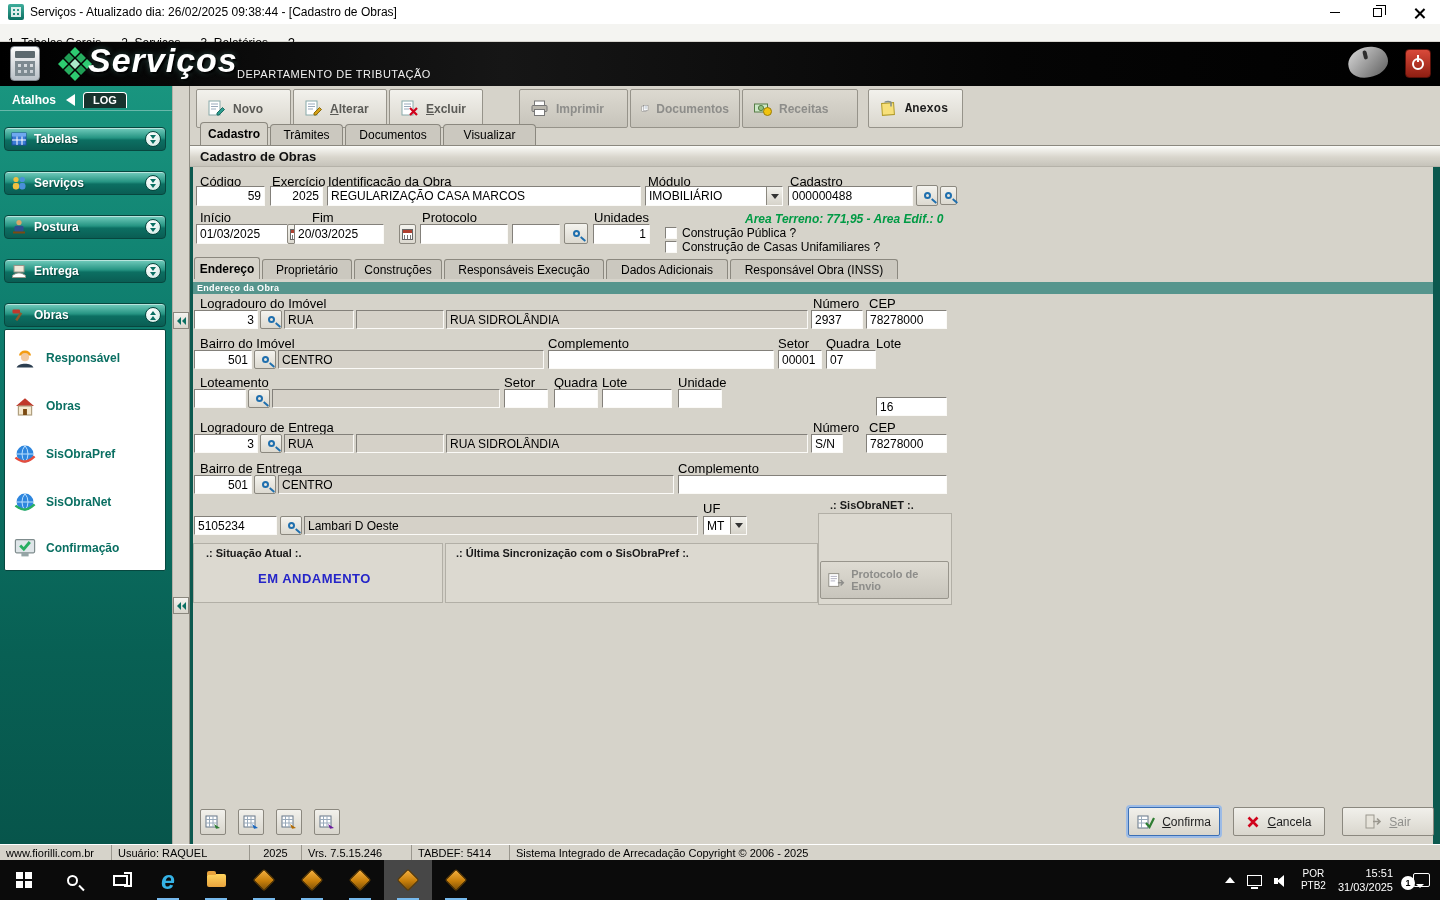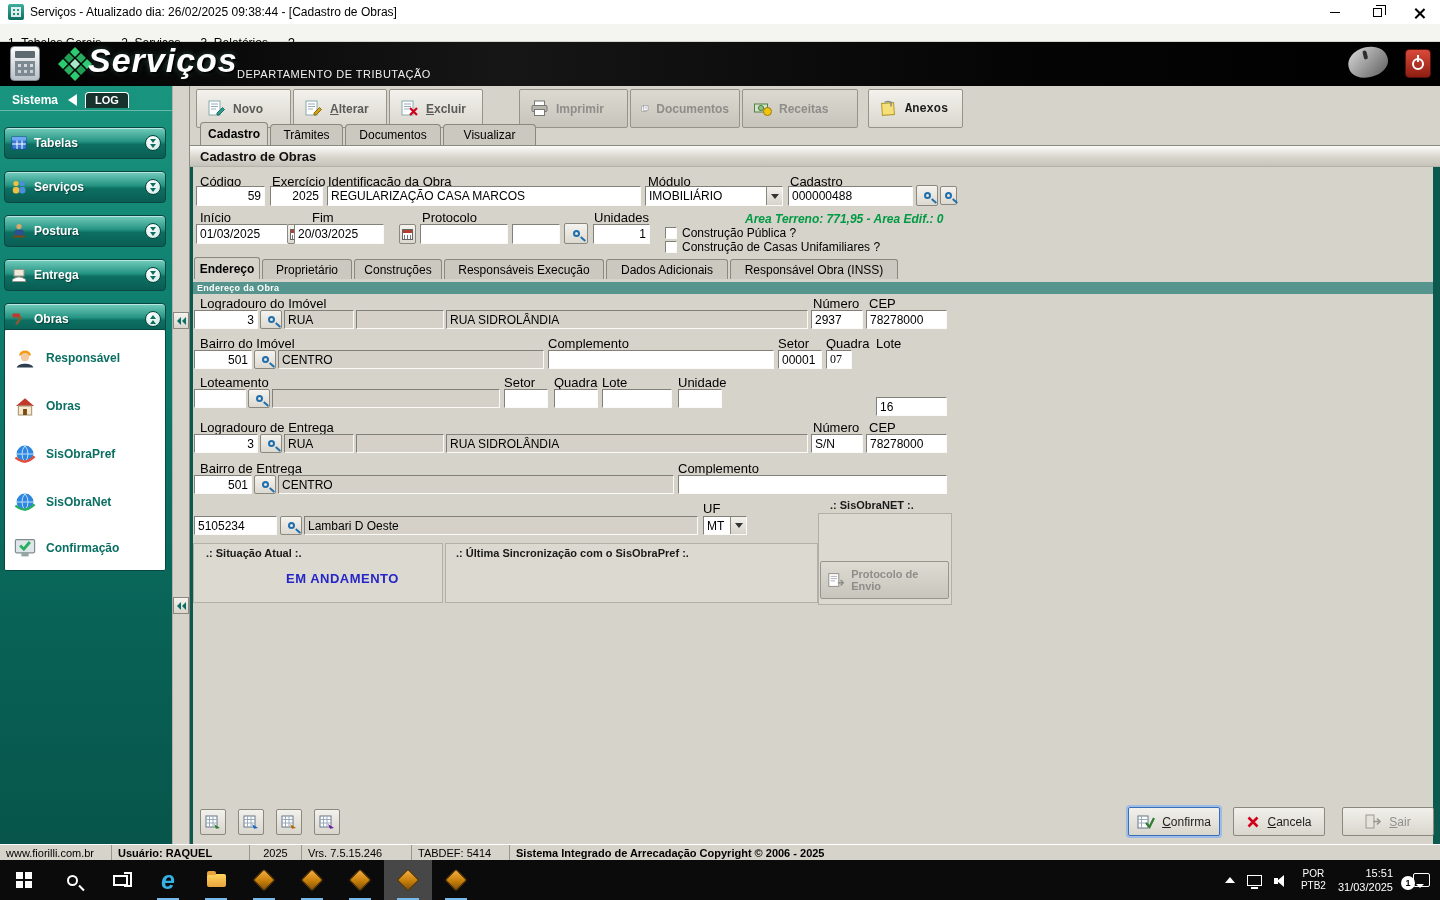--- a/index.html
+++ b/index.html
@@ -41,21 +41,21 @@
 
   
   .bodyrow{flex:1;display:flex;min-height:0;}
 
   
   .sidebar{width:172px;flex:0 0 auto;background:linear-gradient(180deg,#19957f 0%,#0d7a6b 35%,#086054 75%,#07554b 100%);position:relative;overflow:hidden;}
   .sb-head{position:absolute;left:0;top:3px;right:0;height:22px;display:flex;align-items:center;padding-left:12px;border-bottom:1px solid rgba(255,255,255,.35);}
   .sb-title{color:#fff;font-weight:bold;font-size:12px;}
   .sb-arrow{width:0;height:0;border-top:6px solid transparent;border-bottom:6px solid transparent;border-right:9px solid #fff;margin-left:10px;display:block;}
   .sb-log{margin-left:8px;background:#17322d;color:#fff;font-weight:bold;font-size:11px;padding:1px 9px 2px;border:1px solid #fff;border-bottom:none;border-radius:4px 4px 0 0;cursor:pointer;}
-  .sgroup{position:absolute;left:4px;width:162px;height:32px;border-radius:4px;border:1px solid #titulo;border:1px solid #07473f;
+  .sgroup{position:absolute;left:4px;width:162px;height:24px;border-radius:4px;border:1px solid #titulo;border:1px solid #07473f;
     background:linear-gradient(180deg,#74cdbe 0%,#259482 45%,#0c6f62 55%,#0a5d53 100%);display:flex;align-items:center;padding:0 4px 0 6px;cursor:pointer;box-shadow:inset 0 1px 0 rgba(255,255,255,.5);}
   .glabel{flex:1;color:#fff;font-weight:bold;font-size:12px;padding-left:7px;text-shadow:1px 1px 1px rgba(0,0,0,.4);}
   .chev{width:16px;height:16px;border-radius:50%;background:radial-gradient(circle at 35% 30%,#ffffff,#cfe8e2);border:1px solid #07473f;display:flex;flex-direction:column;align-items:center;justify-content:center;gap:1px;cursor:pointer;}
   .tri-dn{width:0;height:0;border-left:3.5px solid transparent;border-right:3.5px solid transparent;border-top:4px solid #0a6f62;display:block;}
   .tri-up{width:0;height:0;border-left:3.5px solid transparent;border-right:3.5px solid transparent;border-bottom:4px solid #0a6f62;display:block;}
   .sb-panel{position:absolute;left:4px;top:243px;width:162px;height:242px;background:#fff;border:1px solid #07473f;border-radius:2px;}
   .subitem{position:absolute;left:8px;right:4px;height:36px;display:flex;align-items:center;gap:9px;cursor:pointer;}
   .subitem .slabel{color:#0a6f62;font-weight:bold;font-size:12px;}
 
   
@@ -94,32 +94,32 @@
   .cb{position:absolute;width:12px;height:12px;background:#fff;border:1px solid;border-color:#83807a #fbfaf7 #fbfaf7 #83807a;cursor:pointer;}
   .cblbl{position:absolute;font-size:12px;color:#000;cursor:pointer;}
   .areainfo{position:absolute;font-size:12px;font-weight:bold;font-style:italic;color:#009a44;}
 
   .stab{position:absolute;top:173px;height:20px;display:flex;align-items:center;justify-content:center;font-size:12px;background:#cbc8bf;border:1px solid #8b887f;border-bottom:none;border-radius:3px 3px 0 0;cursor:pointer;}
   .stab.active{top:171px;height:22px;background:#d6d3ca;font-weight:bold;z-index:3;}
   .sechdr{position:absolute;left:3px;width:1240px;top:196px;height:12px;background:#56958d;color:#fff;font-size:9px;font-weight:bold;display:flex;align-items:center;padding-left:4px;letter-spacing:.3px;}
 
   .gbox{position:absolute;background:#dcd9d0;border:1px solid #b2afa6;}
   .gbox-lbl{position:absolute;font-size:11px;font-weight:bold;color:#1a1a1a;white-space:nowrap;}
-  .sitval{position:absolute;font-size:13px;font-weight:bold;color:#2525c8;letter-spacing:.5px;margin-left:28px;}
+  .sitval{position:absolute;font-size:13px;font-weight:bold;color:#2525c8;letter-spacing:.5px;}
   .protbtn{position:absolute;width:129px;height:38px;background:linear-gradient(#dedbd2,#c8c5bc);border:1px solid #98958c;border-radius:2px;display:flex;align-items:center;gap:6px;padding:0 6px;color:#8d8d8a;font-weight:bold;font-size:11px;line-height:1.1;cursor:pointer;}
 
   .mbtn{position:absolute;top:723px;width:26px;height:26px;background:linear-gradient(#f2f1ec,#d8d5cc);border:1px solid #8b887f;border-radius:2px;display:flex;align-items:center;justify-content:center;cursor:pointer;}
   .fbtn{position:absolute;top:721px;height:29px;width:92px;background:linear-gradient(#f1f0eb,#d9d6cd);border:1px solid #8b887f;border-radius:2px;display:flex;align-items:center;justify-content:center;gap:7px;font-size:12px;color:#1e1e1e;cursor:pointer;}
   .fbtn.focus{border:1px solid #3b6fb5;box-shadow:0 0 0 2px #9cbbe6;}
   .fbtn.disabled{color:#8f8f8c;}
 
   
   .statusbar{height:16px;background:#d6d3ca;border-top:1px solid #fff;display:flex;align-items:center;font-size:11px;color:#000;flex:0 0 auto;}
   .sbseg{display:flex;align-items:center;padding:0 6px;height:100%;border-right:1px solid #9a978e;white-space:nowrap;overflow:hidden;}
-  .sbseg.b{font-weight:bold;}
+  .sbseg.b{font-weight:normal;}
   .sbseg.grow{flex:1;border-right:none;}
 
   
   .taskbar{height:40px;background:#0b0b0b;display:flex;align-items:stretch;color:#fff;flex:0 0 auto;}
   .tbi{width:48px;display:flex;align-items:center;justify-content:center;position:relative;cursor:pointer;}
   .tbi.running::after{content:"";position:absolute;bottom:0;left:13px;right:13px;height:2px;background:#76b9ed;}
   .tbi.activeapp{background:#474747;}
   .winlogo{display:grid;grid-template-columns:7px 7px;grid-template-rows:7px 7px;gap:2px;}
   .winlogo i{background:#fff;display:block;}
   .tmag{width:11px;height:11px;border:2px solid #fff;border-radius:50%;position:relative;display:block;}
@@ -193,21 +193,21 @@
     <div class="mouse"></div>
     <div class="pwr">
         <span class="pwr-ico"></span>
       </div>
   </div>
 
   <div class="bodyrow">
 
     <div class="sidebar">
       <div class="sb-head">
-        <span class="sb-title">Sistema</span>
+        <span class="sb-title">Atalhos</span>
         <span class="sb-arrow"></span>
         <span class="sb-log">LOG</span>
       </div>
 
       <div class="sgroup" style="top:41px">
         <svg width="16" height="16" viewBox="0 0 16 16">
             <rect x="1" y="2" width="14" height="12" fill="#3a7bd5" stroke="#1d4e9e"></rect>
             <rect x="1" y="2" width="14" height="3.5" fill="#6ea8f0"></rect>
             <path d="M1 9h14M6 5.5v8.5M11 5.5v8.5" stroke="#fff" stroke-width="1"></path>
           </svg>
@@ -487,21 +487,21 @@
       <span class="lbl" style="left:588px;top:250px">Setor</span>
       <span class="lbl" style="left:636px;top:250px">Quadra</span>
       <span class="lbl" style="left:686px;top:250px">Lote</span>
       <input class="fld num" style="left: 4px; top: 264px; width: 58px;" value="501">
       <span class="sbtn" style="left:64px;top:264px">
           <i class="mag"></i>
         </span>
       <input class="fld ro" style="left: 88px; top: 264px; width: 266px;" value="CENTRO">
       <input class="fld" style="left: 358px; top: 264px; width: 226px;" value="">
       <input class="fld" style="left: 588px; top: 264px; width: 44px;" value="00001">
-      <input class="fld" style="left: 636px; top: 264px; width: 26px; font-family: Liberation Serif, serif;" value="07">
+      <input class="fld" style="left: 636px; top: 264px; width: 50px;" value="07">
       <input class="fld" style="left: 686px; top: 264px; width: 71px; margin-top: 47px;" value="16">
 
       <span class="lbl" style="left:10px;top:289px">Loteamento</span>
       <span class="lbl" style="left:314px;top:289px">Setor</span>
       <span class="lbl" style="left:364px;top:289px">Quadra</span>
       <span class="lbl" style="left:412px;top:289px">Lote</span>
       <span class="lbl" style="left:488px;top:289px">Unidade</span>
       <input class="fld num" style="left: 4px; top: 303px; width: 52px;" value="">
       <span class="sbtn" style="left:58px;top:303px">
           <i class="mag"></i>
@@ -515,21 +515,21 @@
       <span class="lbl" style="left:10px;top:334px">Logradouro de Entrega</span>
       <span class="lbl" style="left:623px;top:334px">Número</span>
       <span class="lbl" style="left:679px;top:334px">CEP</span>
       <input class="fld num" style="left: 4px; top: 348px; width: 64px;" value="3">
       <span class="sbtn" style="left:70px;top:348px">
           <i class="mag"></i>
         </span>
       <input class="fld ro" style="left: 94px; top: 348px; width: 70px;" value="RUA">
       <input class="fld ro" style="left: 166px; top: 348px; width: 88px;" value="">
       <input class="fld ro" style="left: 256px; top: 348px; width: 362px;" value="RUA SIDROLÂNDIA">
-      <input class="fld" style="left: 621px; top: 348px; width: 52px;" value="S/N">
+      <input class="fld" style="left: 621px; top: 348px; width: 32px;" value="S/N">
       <input class="fld" style="left: 676px; top: 348px; width: 81px;" value="78278000">
 
       <span class="lbl" style="left:10px;top:375px">Bairro de Entrega</span>
       <span class="lbl" style="left:488px;top:375px">Complemento</span>
       <input class="fld num" style="left: 4px; top: 389px; width: 58px;" value="501">
       <span class="sbtn" style="left:64px;top:389px">
           <i class="mag"></i>
         </span>
       <input class="fld ro" style="left: 88px; top: 389px; width: 396px;" value="CENTRO">
       <input class="fld" style="left: 488px; top: 389px; width: 269px;" value="">

